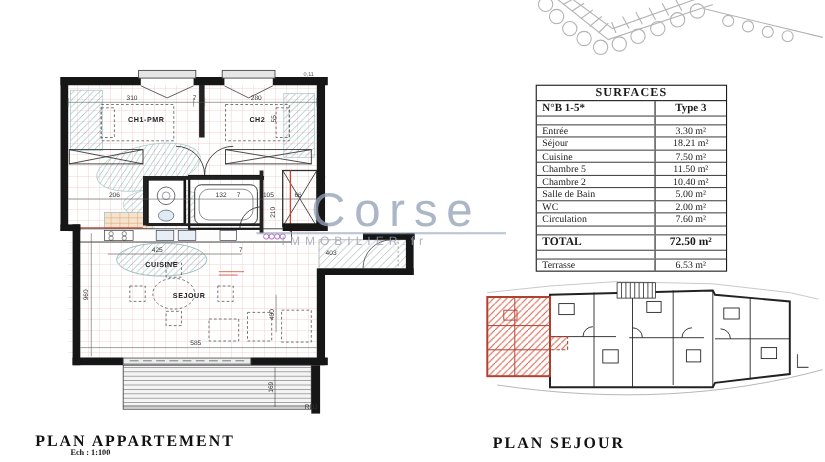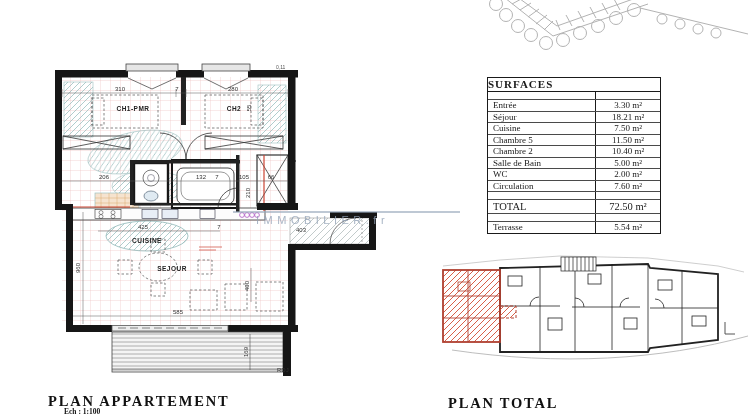--- a/index.html
+++ b/index.html
@@ -6,43 +6,43 @@
   .page{position:relative;width:750px;height:420px;background:#ffffff;overflow:hidden;
         font-family:"Liberation Serif",serif;color:#1a1a1a;}
   svg{position:absolute;left:0;top:0;}
   .dim{font-family:"Liberation Sans",sans-serif;font-size:6px;fill:#333;}
   .room{font-family:"Liberation Sans",sans-serif;font-size:6.5px;font-weight:bold;fill:#222;letter-spacing:.5px;}
   .tiny{font-family:"Liberation Sans",sans-serif;font-size:5px;fill:#555;}
 
   
   .surfaces{position:absolute;left:487px;top:77px;width:172px;border:1.6px solid #1a1a1a;
             background:#fff;font-family:"Liberation Serif",serif;}
-  .t-title{height:13px;line-height:13px;text-align:left;font-weight:bold;font-size:11px;
+  .t-title{height:13px;line-height:13px;text-align:center;font-weight:bold;font-size:11px;
            letter-spacing:1px;border-bottom:1.3px solid #1a1a1a;}
   .t-row{display:flex;align-items:stretch;border-bottom:.8px solid #4a4a4a;font-size:9px;}
   .t-row:last-child{border-bottom:none;}
   .t-row .lab{flex:1;padding-left:5px;display:flex;align-items:center;}
   .t-row .val{width:64px;border-left:1.1px solid #1a1a1a;display:flex;align-items:center;justify-content:center;}
   .t-body{height:10.5px;text-align:right;}
   .t-head{height:12.5px;font-weight:bold;font-size:10px;}
   .t-empty{height:7px;}
-  .t-total{height:13px;font-weight:normal;font-size:10.5px;}
+  .t-total{height:13px;font-weight:bold;font-size:10.5px;}
 
   
   .wm-brand{position:absolute;left:283px;top:170px;font-family:"Liberation Sans",sans-serif;
             font-size:43px;line-height:43px;letter-spacing:8px;color:rgba(147,163,183,.78);z-index:5;}
   .wm-line{position:absolute;left:233px;top:211px;width:227px;height:2px;
            background:rgba(147,163,183,.6);z-index:5;}
   .wm-sub{position:absolute;left:256px;top:213.5px;font-family:"Liberation Sans",sans-serif;
           font-size:11px;letter-spacing:4.5px;color:rgba(147,163,183,.8);z-index:5;}
 
   
   .f-title{position:absolute;font-weight:bold;font-size:14.5px;letter-spacing:1.8px;color:#111;}
   .f-scale{position:absolute;font-weight:bold;font-size:7.5px;color:#111;}
-  #plan-app-label{left:48px;top:393px;}
+  #plan-app-label{left:32px;top:393px;}
   #plan-niv-label{left:448px;top:395px;}
   #ech-label{left:33px;top:407px;margin-left:31px;}
 </style>
 </head>
 <body>
 
 <div class="page">
 
   <svg width="750" height="420" viewBox="0 0 750 420">
     <defs>
@@ -290,25 +290,30 @@
         <line x1="443" y1="296" x2="500" y2="296" stroke="#b04030" stroke-width="0.9"></line>
         <line x1="443" y1="318" x2="500" y2="318" stroke="#b04030" stroke-width="0.9"></line>
         <rect x="500" y="306" width="16" height="12" fill="url(#redhatch)" stroke="#b04030" stroke-width="1" stroke-dasharray="3,2"></rect>
         <rect x="458" y="282" width="12" height="9" fill="none" stroke="#b04030" stroke-width="0.8"></rect>
       </g>
 
       <path d="M725,322 v12 h10" fill="none" stroke="#555" stroke-width="1"></path>
     </g>
   </svg>
 
+  <div class="wm-brand">Corse</div>
   <div class="wm-line"></div>
   <div class="wm-sub">IMMOBILIER.fr</div>
 
   <div class="surfaces">
     <div class="t-title">SURFACES</div>
+    <div class="t-row t-head">
+      <span class="lab">N°B 1-5*</span>
+      <span class="val">Type 3</span>
+    </div>
     <div class="t-row t-empty">
         <span class="lab"></span>
         <span class="val"></span>
       </div>
     <div class="t-row t-body">
       <span class="lab">Entrée</span>
       <span class="val">3.30 m²</span>
     </div>
     <div class="t-row t-body">
       <span class="lab">Séjour</span>
@@ -345,21 +350,21 @@
     <div class="t-row t-total">
       <span class="lab">TOTAL</span>
       <span class="val">72.50 m²</span>
     </div>
     <div class="t-row t-empty">
         <span class="lab"></span>
         <span class="val"></span>
       </div>
     <div class="t-row t-body">
       <span class="lab">Terrasse</span>
-      <span class="val">5.54 m²</span>
+      <span class="val">6.53 m²</span>
     </div>
   </div>
 
   <div class="f-title" id="plan-app-label">PLAN APPARTEMENT</div>
   <div class="f-scale" id="ech-label">Ech : 1:100</div>
-  <div class="f-title" id="plan-niv-label">PLAN TOTAL</div>
+  <div class="f-title" id="plan-niv-label">PLAN SEJOUR</div>
 
 </div>
 
 </body></html>

